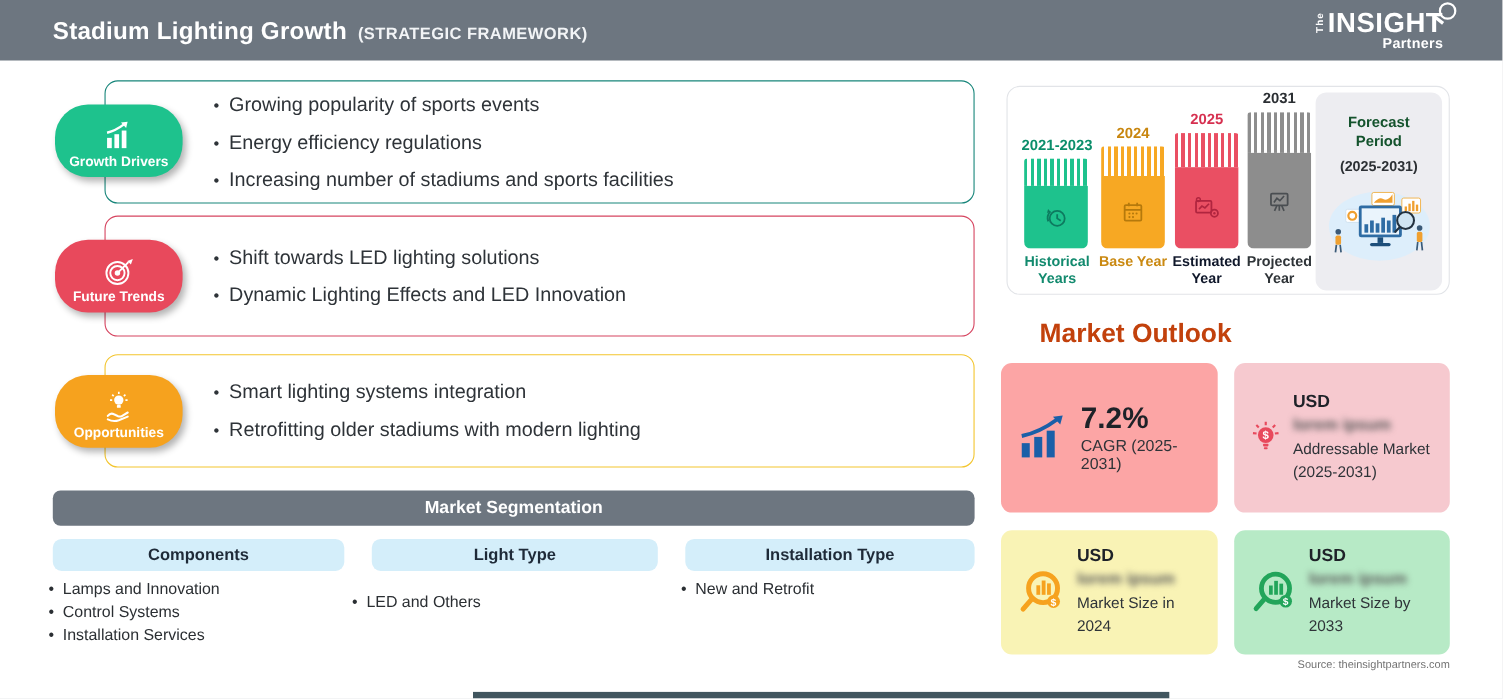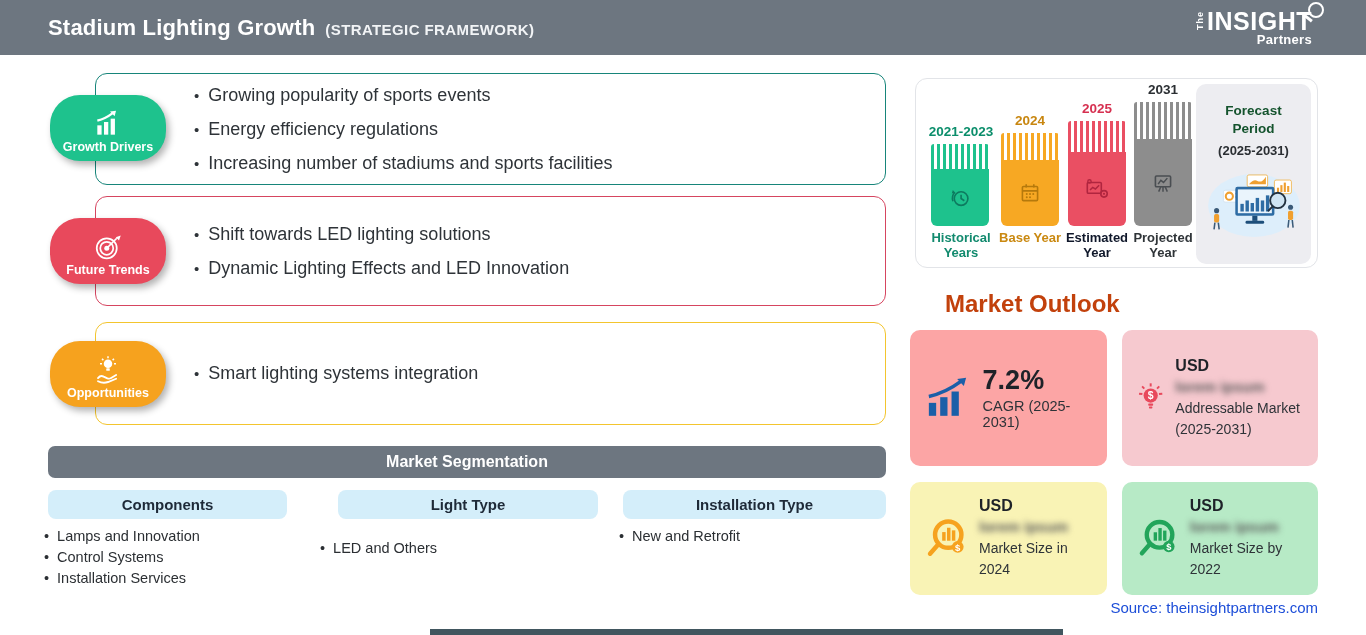--- a/index.html
+++ b/index.html
@@ -43,21 +43,21 @@
   .pill-trends { top:218px; background:#e8495c; }
   .pill-opps { top:341px; background:#f6a21e; }
 
   
   .seg-bar { position:absolute; left:48px; top:446px; width:838px; height:32px; background:#6d7680;
              border-radius:7px; display:flex; align-items:center; justify-content:center;
              color:#fff; font-size:16px; font-weight:bold; }
   .col-head { position:absolute; top:490px; height:29px; background:#d4eefa; border-radius:8px;
               display:flex; align-items:center; justify-content:center; color:#1e2a38;
               font-size:15px; font-weight:bold; }
-  .ch-0 { left:48px; width:239px; } .ch-1 { left:338px; width:260px; } .ch-2 { left:623px; width:263px; }
+  .ch-0 { left:48px; width:265px; } .ch-1 { left:338px; width:260px; } .ch-2 { left:623px; width:263px; }
   .col-list { position:absolute; top:526px; list-style:none; }
   .cl-0 { left:44px; } .cl-1 { left:320px;margin-top:12px; } .cl-2 { left:619px; }
   .col-list li { font-size:14.5px; color:#2b2f33; line-height:21px; }
   .col-list li::before { content:"•"; margin-right:8px; }
 
   
   .tl-panel { position:absolute; left:915px; top:78px; width:403px; height:190px;
               border:1px solid #e2e4e8; border-radius:12px; background:#fff; }
   .tl-bar { position:absolute; width:58px; border-radius:3px 3px 6px 6px; overflow:hidden;
             display:flex; flex-direction:column; }
@@ -92,21 +92,21 @@
   .card-cagr { left:910px; top:330px; width:197px; height:136px; background:#fca5a5; }
   .card-pink { left:1122px; top:330px; width:196px; height:136px; background:#f6c9cf; }
   .card-yellow { left:910px; top:482px; width:197px; height:113px; background:#f9f3b5; }
   .card-green { left:1122px; top:482px; width:196px; height:113px; background:#b7eac6; }
   .cagr-val { font-size:27px; font-weight:bold; color:#1e2228; line-height:1.1; }
   .cagr-lab { font-size:14.5px; color:#2e3338; margin-top:2px; }
   .card-textcol { margin-left:10px; display:flex; flex-direction:column; }
   .usd { font-size:16px; font-weight:bold; color:#1e2228; }
   .blurred { font-size:15px; font-weight:bold; color:#5a5a5a; filter:blur(3px); margin:3px 0; white-space:nowrap; }
   .card-lab { font-size:14px; color:#2e3338; line-height:1.5; }
-  .source { position:absolute; right:48px; top:599px; font-size:15px; color:#1d4ed8; }
+  .source { position:absolute; right:48px; top:599px; font-size:10px; color:#737373; }
 
   .bottom-bar { position:absolute; left:430px; top:629px; width:633px; height:6px; background:#41565f; }
 </style>
 </head>
 <body>
 
 <div class="page">
 
   <div class="header">
     <div class="title-wrap">
@@ -154,20 +154,21 @@
       <circle cx="11" cy="13" r="2" fill="#fff"></circle>
       <line x1="11" y1="13" x2="19" y2="5" stroke="#fff" stroke-width="1.4"></line>
       <path d="M18.2 4.2 l4 -1.4 -1.4 4 z" fill="#fff"></path>
     </svg>
     <span class="plabel">Future Trends</span>
   </div>
 
   <div class="sec-box box-opps">
     <ul>
       <li>Smart lighting systems integration</li>
+      <li>Retrofitting older stadiums with modern lighting</li>
     </ul>
   </div>
   <div class="pill pill-opps">
     <svg width="30" height="30" viewBox="0 0 24 24">
       <circle cx="12" cy="7" r="3.4" fill="#fff"></circle>
       <rect x="10.6" y="10.6" width="2.8" height="2" rx=".5" fill="#fff"></rect>
       <line x1="12" y1="1" x2="12" y2="2.6" stroke="#fff" stroke-width="1.2"></line>
       <line x1="7.2" y1="3" x2="8.3" y2="4.1" stroke="#fff" stroke-width="1.2"></line>
       <line x1="16.8" y1="3" x2="15.7" y2="4.1" stroke="#fff" stroke-width="1.2"></line>
       <line x1="5.6" y1="7" x2="7.2" y2="7" stroke="#fff" stroke-width="1.2"></line>
@@ -357,19 +358,19 @@
       <rect x="10.5" y="9" width="2" height="5" fill="#22a55a"></rect>
       <rect x="13.3" y="6.5" width="2" height="7.5" fill="#22a55a"></rect>
       <rect x="16.1" y="8" width="2" height="6" fill="#22a55a"></rect>
       <line x1="8.3" y1="16" x2="3.5" y2="21.5" stroke="#22a55a" stroke-width="2.6" stroke-linecap="round"></line>
       <circle cx="19.5" cy="17.5" r="3.4" fill="#22a55a"></circle>
       <text x="19.5" y="19.8" font-size="5.5" font-weight="bold" fill="#fff" text-anchor="middle" font-family="Liberation Sans, sans-serif">$</text>
     </svg>
     <div class="card-textcol">
       <span class="usd">USD</span>
       <span class="blurred">lorem ipsum</span>
-      <span class="card-lab">Market Size by 2022</span>
+      <span class="card-lab">Market Size by 2033</span>
     </div>
   </div>
 
   <div class="source">Source: theinsightpartners.com</div>
   <div class="bottom-bar"></div>
 </div>
 
 </body></html>

